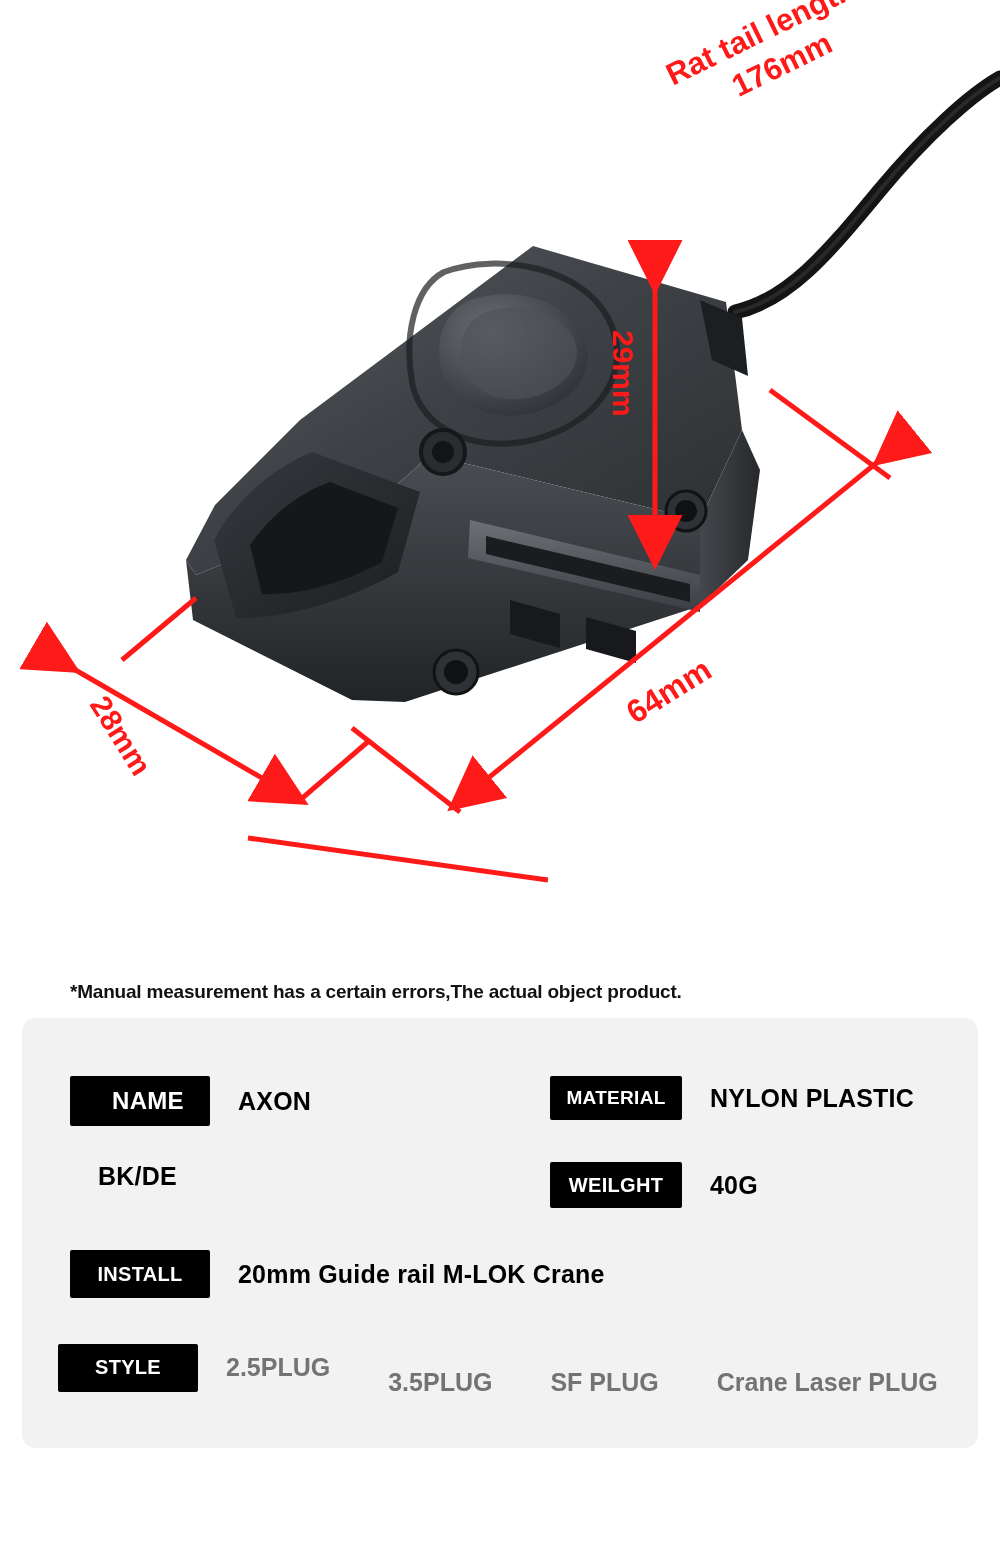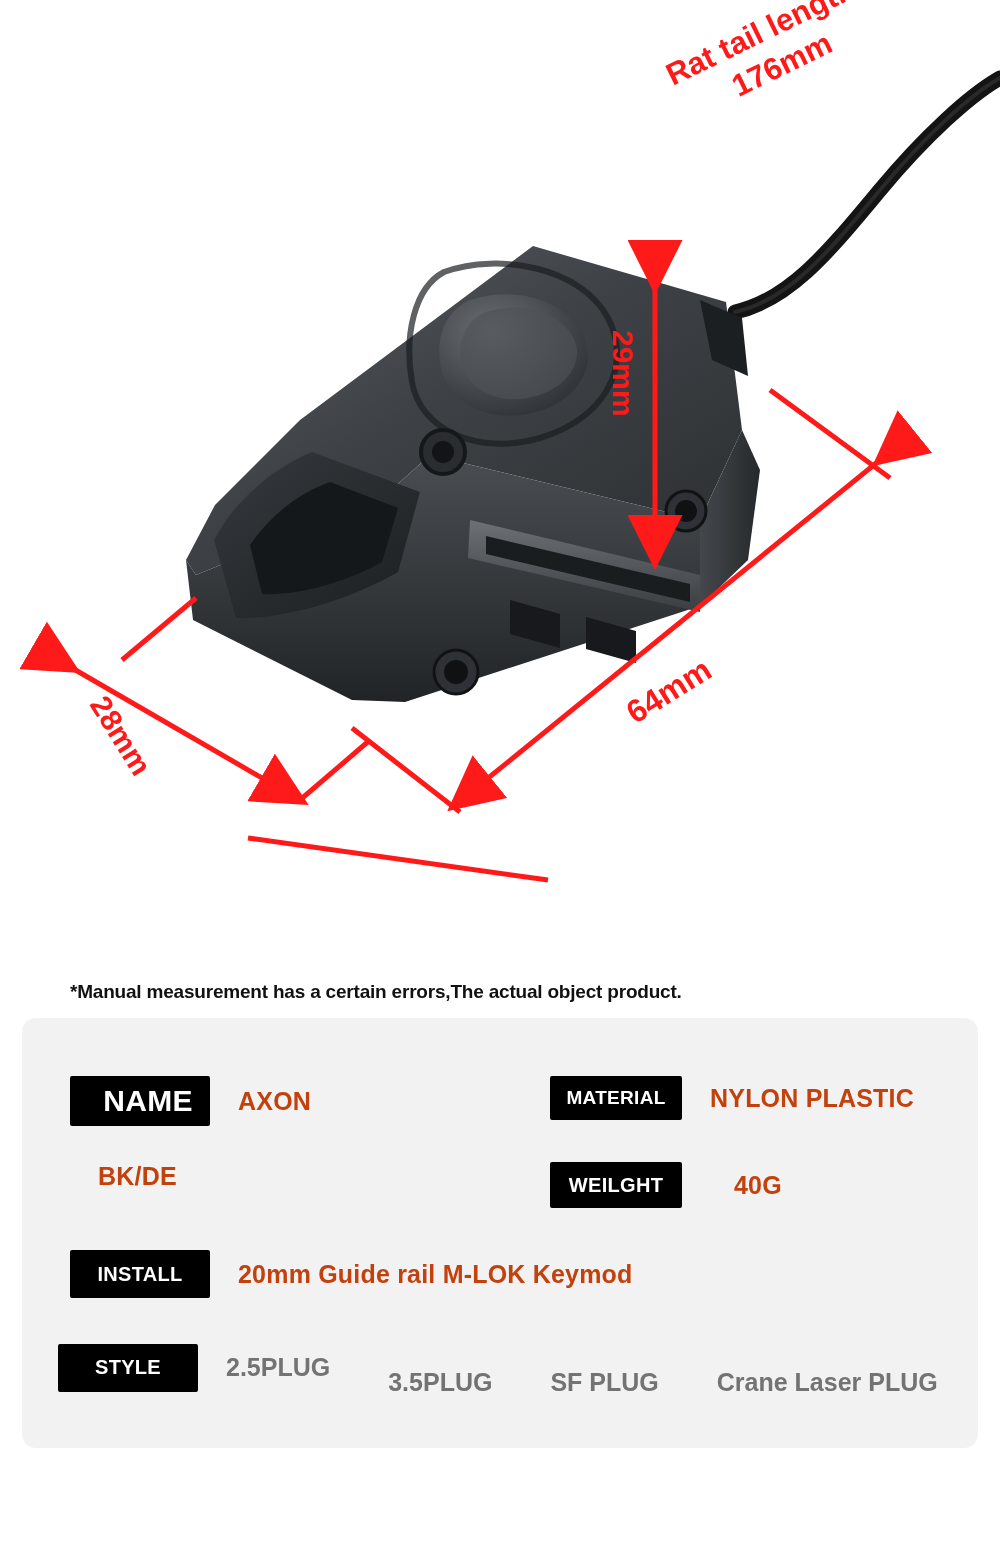--- a/index.html
+++ b/index.html
@@ -90,39 +90,39 @@
     color: #ffffff;
     font-weight: bold;
     text-align: center;
     display: flex;
     align-items: center;
     justify-content: center;
     border-radius: 2px;
     letter-spacing: 0.3px;
   }
   .spec-val {
-    color: #c2410c;
+    color: #000000;
     font-weight: bold;
     font-size: 25px;
     letter-spacing: 0.2px;
     white-space: nowrap;
   }
 
   
   #row-name   { left: 48px;  top: 58px; }
   #row-material { left: 528px; top: 58px; }
   
   #row-color  { left: 48px;  top: 144px; }
-  #row-weight { left: 528px; top: 144px; gap: 24px; }
+  #row-weight { left: 528px; top: 144px; }
   
   #row-install { left: 48px; top: 232px; }
   
   #row-style  { left: 36px;  top: 320px; }
 
-  .tag-lg { width: 140px; height: 50px; font-size: 30px; padding-left: 16px; }
+  .tag-lg { width: 140px; height: 50px; font-size: 24px; padding-left: 16px; }
   .tag-md { width: 140px; height: 46px; font-size: 22px; }
   .tag-sm { width: 140px; height: 48px; font-size: 20px; }
   .tag-mat { width: 132px; height: 44px; font-size: 19px; }
   .tag-wt  { width: 132px; height: 46px; font-size: 20px; }
 
   .val-gap { margin-left: 28px; }
 
   .style-opts {
     display: flex;
     align-items: center;
@@ -262,21 +262,21 @@
       <div class="spec-val val-gap">BK/DE</div>
     </div>
 
     <div class="spec-row" id="row-weight">
       <div class="spec-tag tag-wt">WEILGHT</div>
       <div class="spec-val val-gap">40G</div>
     </div>
 
     <div class="spec-row" id="row-install">
       <div class="spec-tag tag-sm">INSTALL</div>
-      <div class="spec-val val-gap">20mm Guide rail M-LOK Keymod</div>
+      <div class="spec-val val-gap">20mm Guide rail M-LOK Crane</div>
     </div>
 
     <div class="spec-row" id="row-style">
       <div class="spec-tag tag-sm">STYLE</div>
       <div class="style-opts">
         <span>2.5PLUG</span>
         <span>3.5PLUG</span>
         <span>SF PLUG</span>
         <span>Crane Laser PLUG</span>
       </div>

